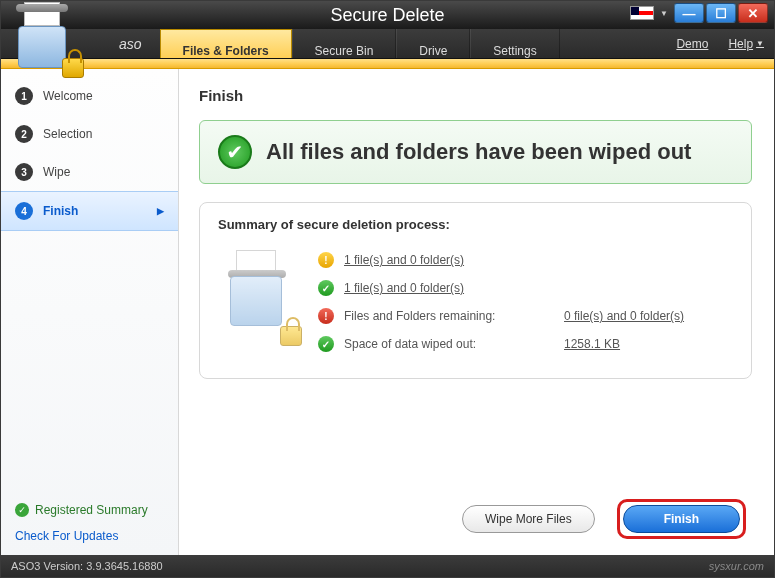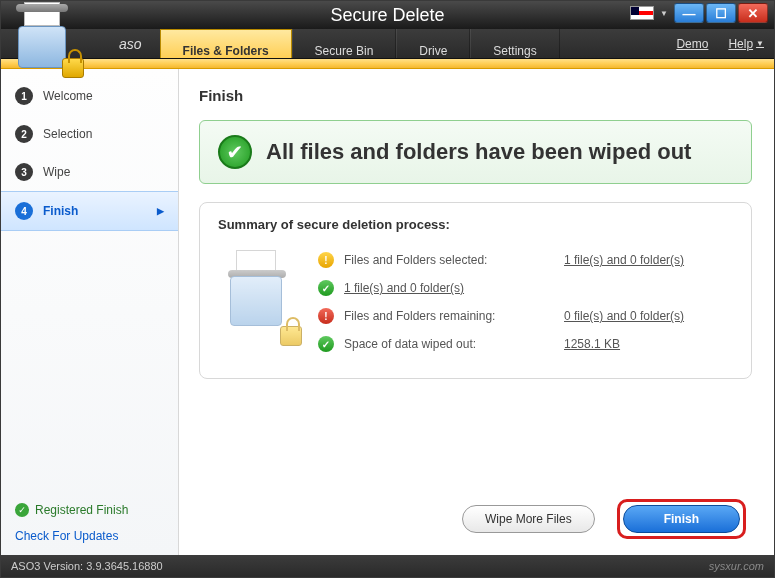--- a/index.html
+++ b/index.html
@@ -147,21 +147,21 @@
         <span>Wipe</span>
       </div>
       <div class="step active">
         <span class="num">4</span>
         <span>Finish</span>
         <span class="arrow">▶</span>
       </div>
       <div class="sidebar-bottom">
         <div class="reg-row">
           <span class="check-small">✓</span>
-          <span>Registered Finish</span>
+          <span>Registered Summary</span>
         </div>
         <div class="updates">Check For Updates</div>
       </div>
     </div>
 
     <div class="main">
       <div class="page-title">Finish</div>
 
       <div class="success-banner">
         <div class="big-check">✔</div>
@@ -173,21 +173,20 @@
         <div class="summary-body">
           <div class="summary-icon">
             <div class="paper"></div>
             <div class="shredder-slot"></div>
             <div class="shredder-body"></div>
             <div class="lock"></div>
           </div>
           <div class="summary-rows">
             <div class="srow">
               <span class="icon i-warn">!</span>
-              <span class="label">Files and Folders selected:</span>
               <span class="value">1 file(s) and 0 folder(s)</span>
             </div>
             <div class="srow">
               <span class="icon i-ok">✓</span>
               <span class="value">1 file(s) and 0 folder(s)</span>
             </div>
             <div class="srow">
               <span class="icon i-err">!</span>
               <span class="label">Files and Folders remaining:</span>
               <span class="value">0 file(s) and 0 folder(s)</span>

